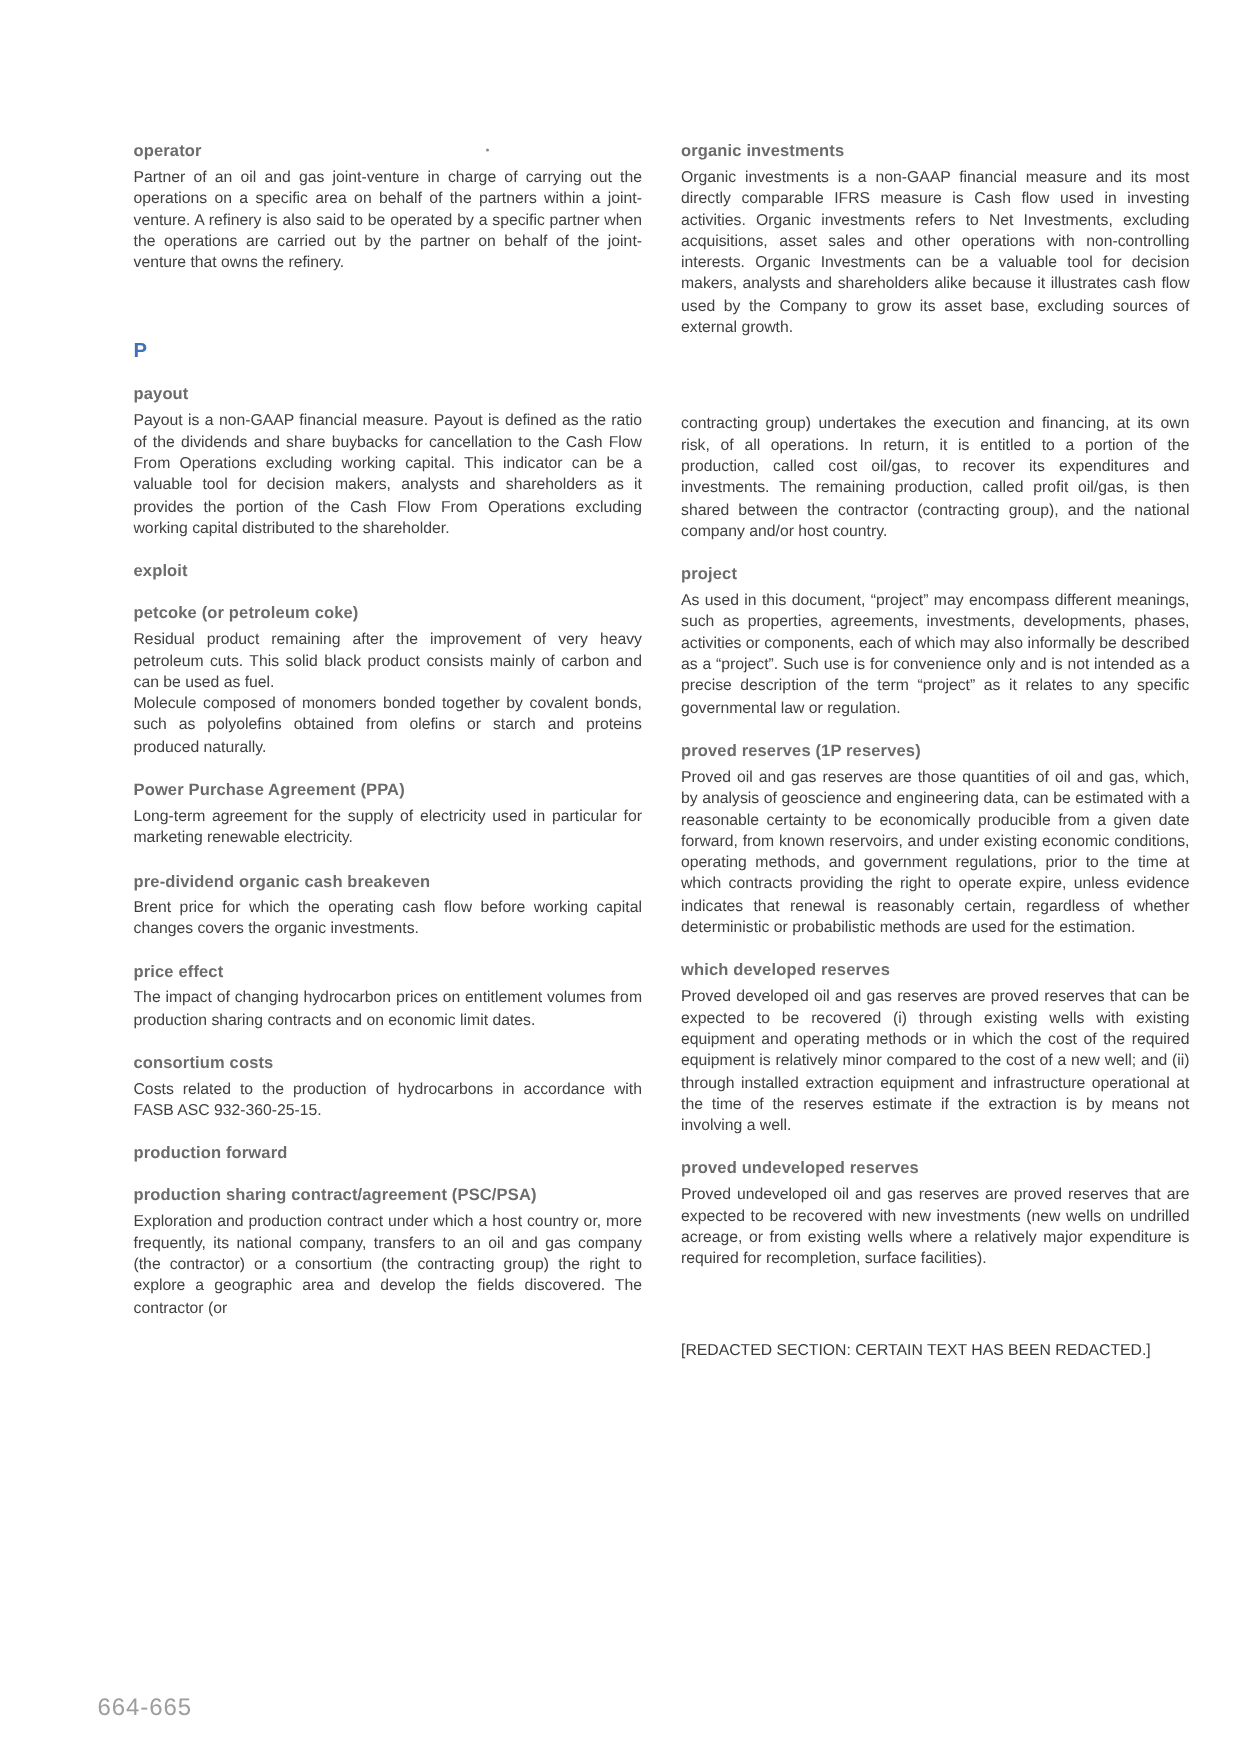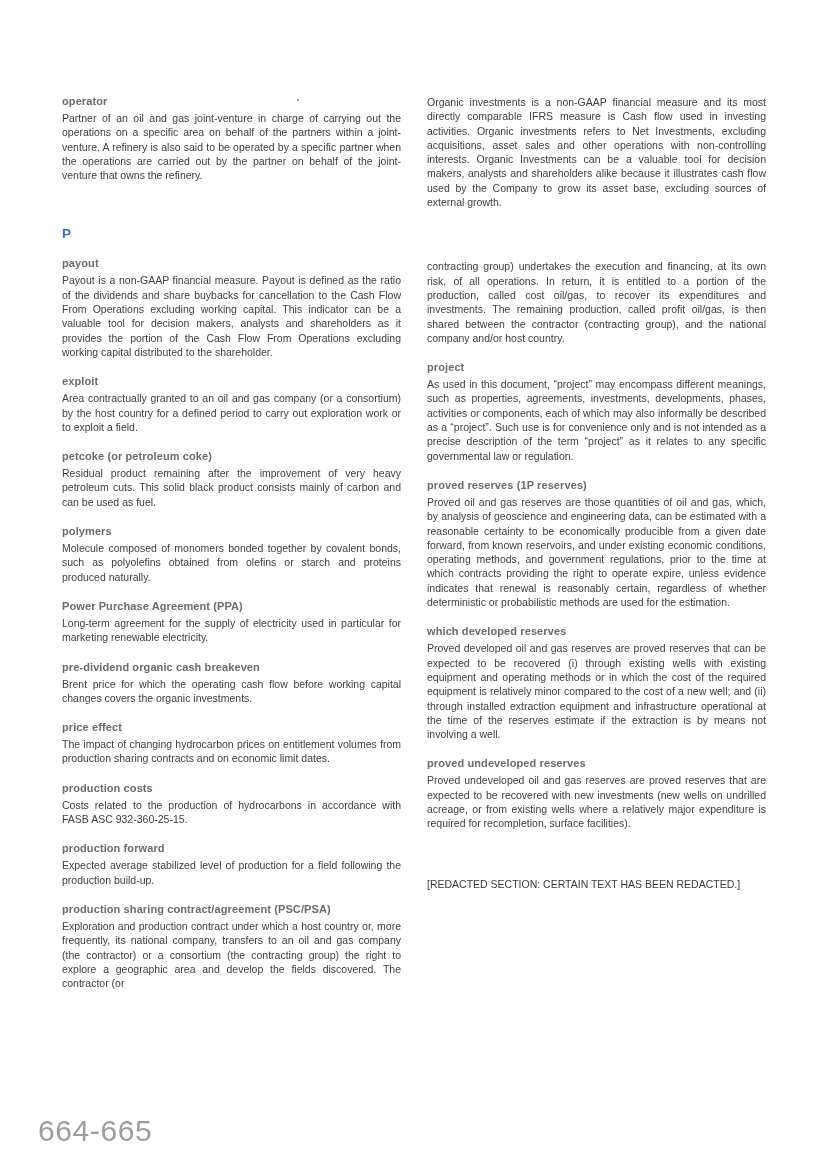--- a/index.html
+++ b/index.html
@@ -9,20 +9,21 @@
     height: 1168px;
     position: relative;
     font-family: "Liberation Sans", "DejaVu Sans", sans-serif;
     overflow: hidden;
   }
   .page {
     width: 765px;
     height: 1168px;
     background: #ffffff;
     position: relative;
+    margin-left: 27px;
   }
   .content {
     display: flex;
     gap: 26px;
     padding: 95px 59px 0 62px;
   }
   .col {
     width: 339px;
     flex: 0 0 339px;
   }
@@ -51,21 +52,21 @@
     margin-top: 46px;
     font-size: 10.5px;
     line-height: 14.3px;
     font-weight: normal;
     color: #3a3a3a;
   }
   .page-number {
     position: absolute;
     left: 38px;
     bottom: 20px;
-    font-size: 30px;
+    font-size: 16px;
     color: #9d9d9d;
     letter-spacing: 0.6px;
   }
   .stray-mark {
     position: absolute;
     left: 297px;
     top: 99px;
     width: 2px;
     height: 2px;
     background: #8a8a8a;
@@ -78,39 +79,37 @@
 <div class="page">
   <span class="stray-mark"></span>
   <div class="content">
     <div class="col" id="left-col">
         <div class="term">operator</div>
         <p class="definition">Partner of an oil and gas joint-venture in charge of carrying out the operations on a specific area on behalf of the partners within a joint-venture. A refinery is also said to be operated by a specific partner when the operations are carried out by the partner on behalf of the joint-venture that owns the refinery.</p>
         <div class="letter-heading">P</div>
         <div class="term">payout</div>
         <p class="definition">Payout is a non-GAAP financial measure. Payout is defined as the ratio of the dividends and share buybacks for cancellation to the Cash Flow From Operations excluding working capital. This indicator can be a valuable tool for decision makers, analysts and shareholders as it provides the portion of the Cash Flow From Operations excluding working capital distributed to the shareholder.</p>
         <div class="term">exploit</div>
-        <p class="definition">Area contractually granted to an oil and gas company (or a consortium) by the host country for a defined period to carry out exploration work or to exploit a field.</p>
         <div class="term">petcoke (or petroleum coke)</div>
         <p class="definition">Residual product remaining after the improvement of very heavy petroleum cuts. This solid black product consists mainly of carbon and can be used as fuel.</p>
-        <div class="term">polymers</div>
         <p class="definition">Molecule composed of monomers bonded together by covalent bonds, such as polyolefins obtained from olefins or starch and proteins produced naturally.</p>
         <div class="term">Power Purchase Agreement (PPA)</div>
         <p class="definition">Long-term agreement for the supply of electricity used in particular for marketing renewable electricity.</p>
         <div class="term">pre-dividend organic cash breakeven</div>
         <p class="definition">Brent price for which the operating cash flow before working capital changes covers the organic investments.</p>
         <div class="term">price effect</div>
         <p class="definition">The impact of changing hydrocarbon prices on entitlement volumes from production sharing contracts and on economic limit dates.</p>
-        <div class="term">production costs</div>
+        <div class="term">consortium costs</div>
         <p class="definition">Costs related to the production of hydrocarbons in accordance with FASB ASC 932-360-25-15.</p>
         <div class="term">production forward</div>
-        <p class="definition">Expected average stabilized level of production for a field following the production build-up.</p>
         <div class="term">production sharing contract/agreement (PSC/PSA)</div>
         <p class="definition">Exploration and production contract under which a host country or, more frequently, its national company, transfers to an oil and gas company (the contractor) or a consortium (the contracting group) the right to explore a geographic area and develop the fields discovered. The contractor (or</p>
       </div>
     <div class="col" id="right-col">
+        <div class="term">organic investments</div>
         <p class="definition">Organic investments is a non-GAAP financial measure and its most directly comparable IFRS measure is Cash flow used in investing activities. Organic investments refers to Net Investments, excluding acquisitions, asset sales and other operations with non-controlling interests. Organic Investments can be a valuable tool for decision makers, analysts and shareholders alike because it illustrates cash flow used by the Company to grow its asset base, excluding sources of external growth.</p>
         <p class="definition continuation">contracting group) undertakes the execution and financing, at its own risk, of all operations. In return, it is entitled to a portion of the production, called cost oil/gas, to recover its expenditures and investments. The remaining production, called profit oil/gas, is then shared between the contractor (contracting group), and the national company and/or host country.</p>
         <div class="term">project</div>
         <p class="definition">As used in this document, “project” may encompass different meanings, such as properties, agreements, investments, developments, phases, activities or components, each of which may also informally be described as a “project”. Such use is for convenience only and is not intended as a precise description of the term “project” as it relates to any specific governmental law or regulation.</p>
         <div class="term">proved reserves (1P reserves)</div>
         <p class="definition">Proved oil and gas reserves are those quantities of oil and gas, which, by analysis of geoscience and engineering data, can be estimated with a reasonable certainty to be economically producible from a given date forward, from known reservoirs, and under existing economic conditions, operating methods, and government regulations, prior to the time at which contracts providing the right to operate expire, unless evidence indicates that renewal is reasonably certain, regardless of whether deterministic or probabilistic methods are used for the estimation.</p>
         <div class="term">which developed reserves</div>
         <p class="definition">Proved developed oil and gas reserves are proved reserves that can be expected to be recovered (i) through existing wells with existing equipment and operating methods or in which the cost of the required equipment is relatively minor compared to the cost of a new well; and (ii) through installed extraction equipment and infrastructure operational at the time of the reserves estimate if the extraction is by means not involving a well.</p>
         <div class="term">proved undeveloped reserves</div>
         <p class="definition">Proved undeveloped oil and gas reserves are proved reserves that are expected to be recovered with new investments (new wells on undrilled acreage, or from existing wells where a relatively major expenditure is required for recompletion, surface facilities).</p>

